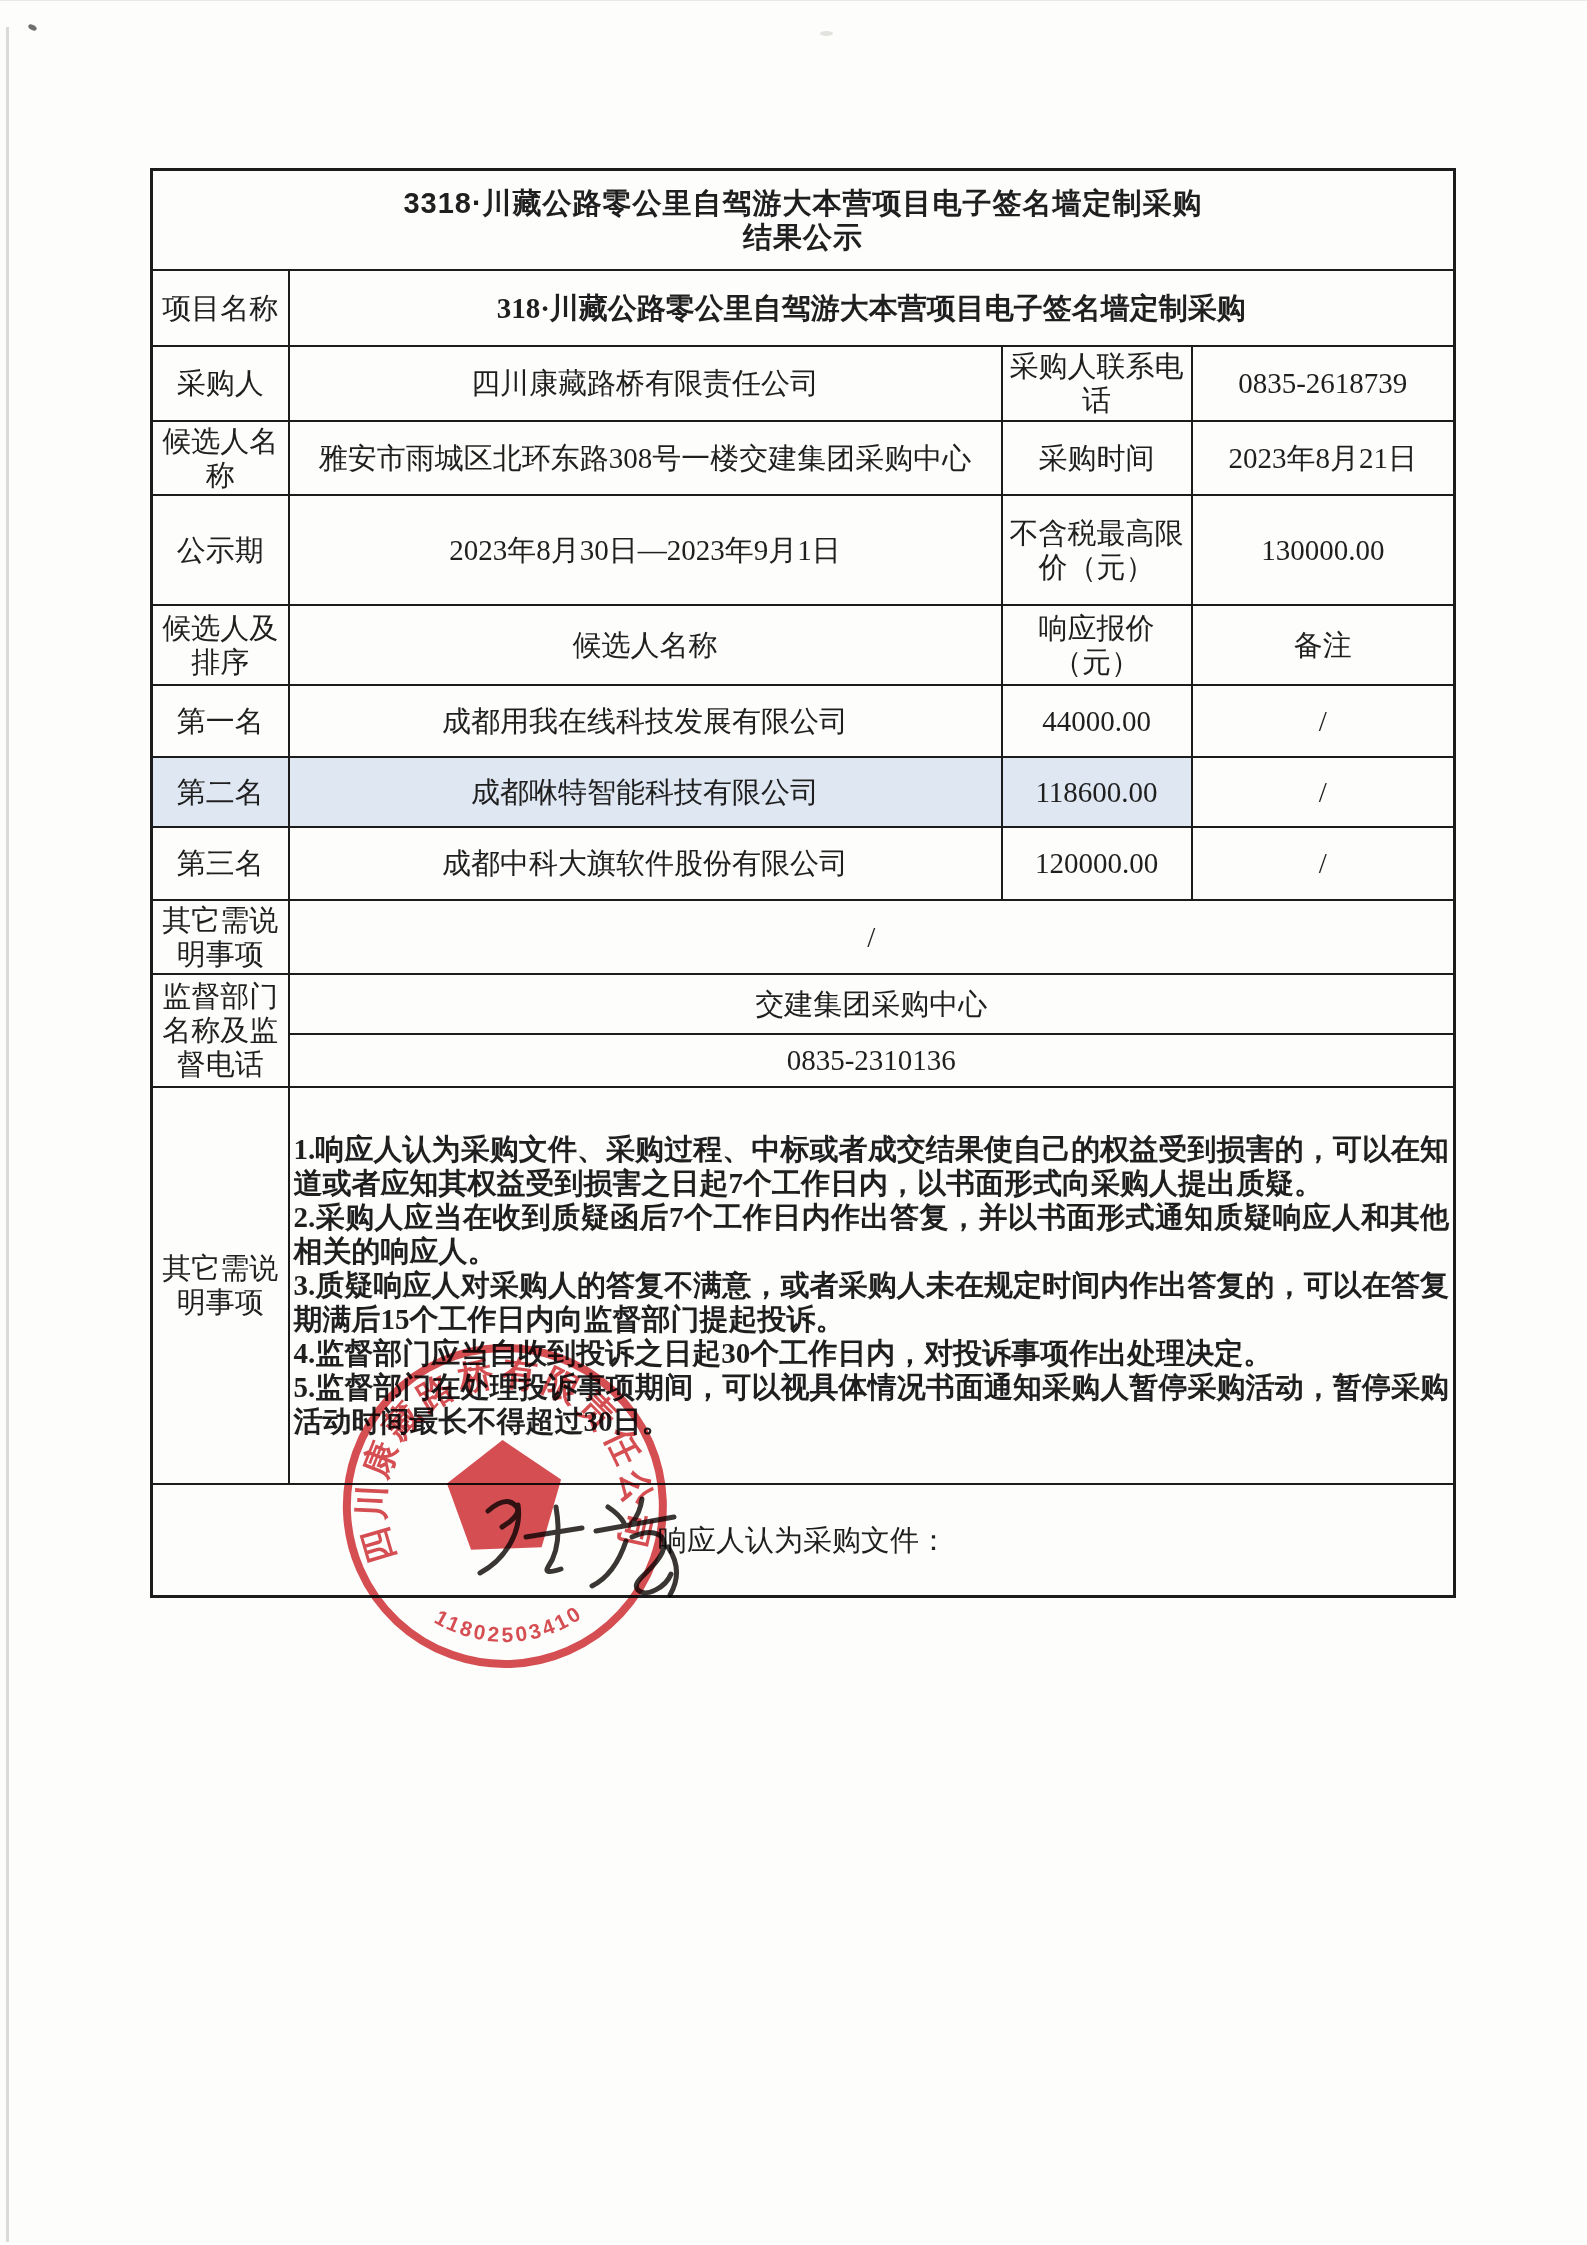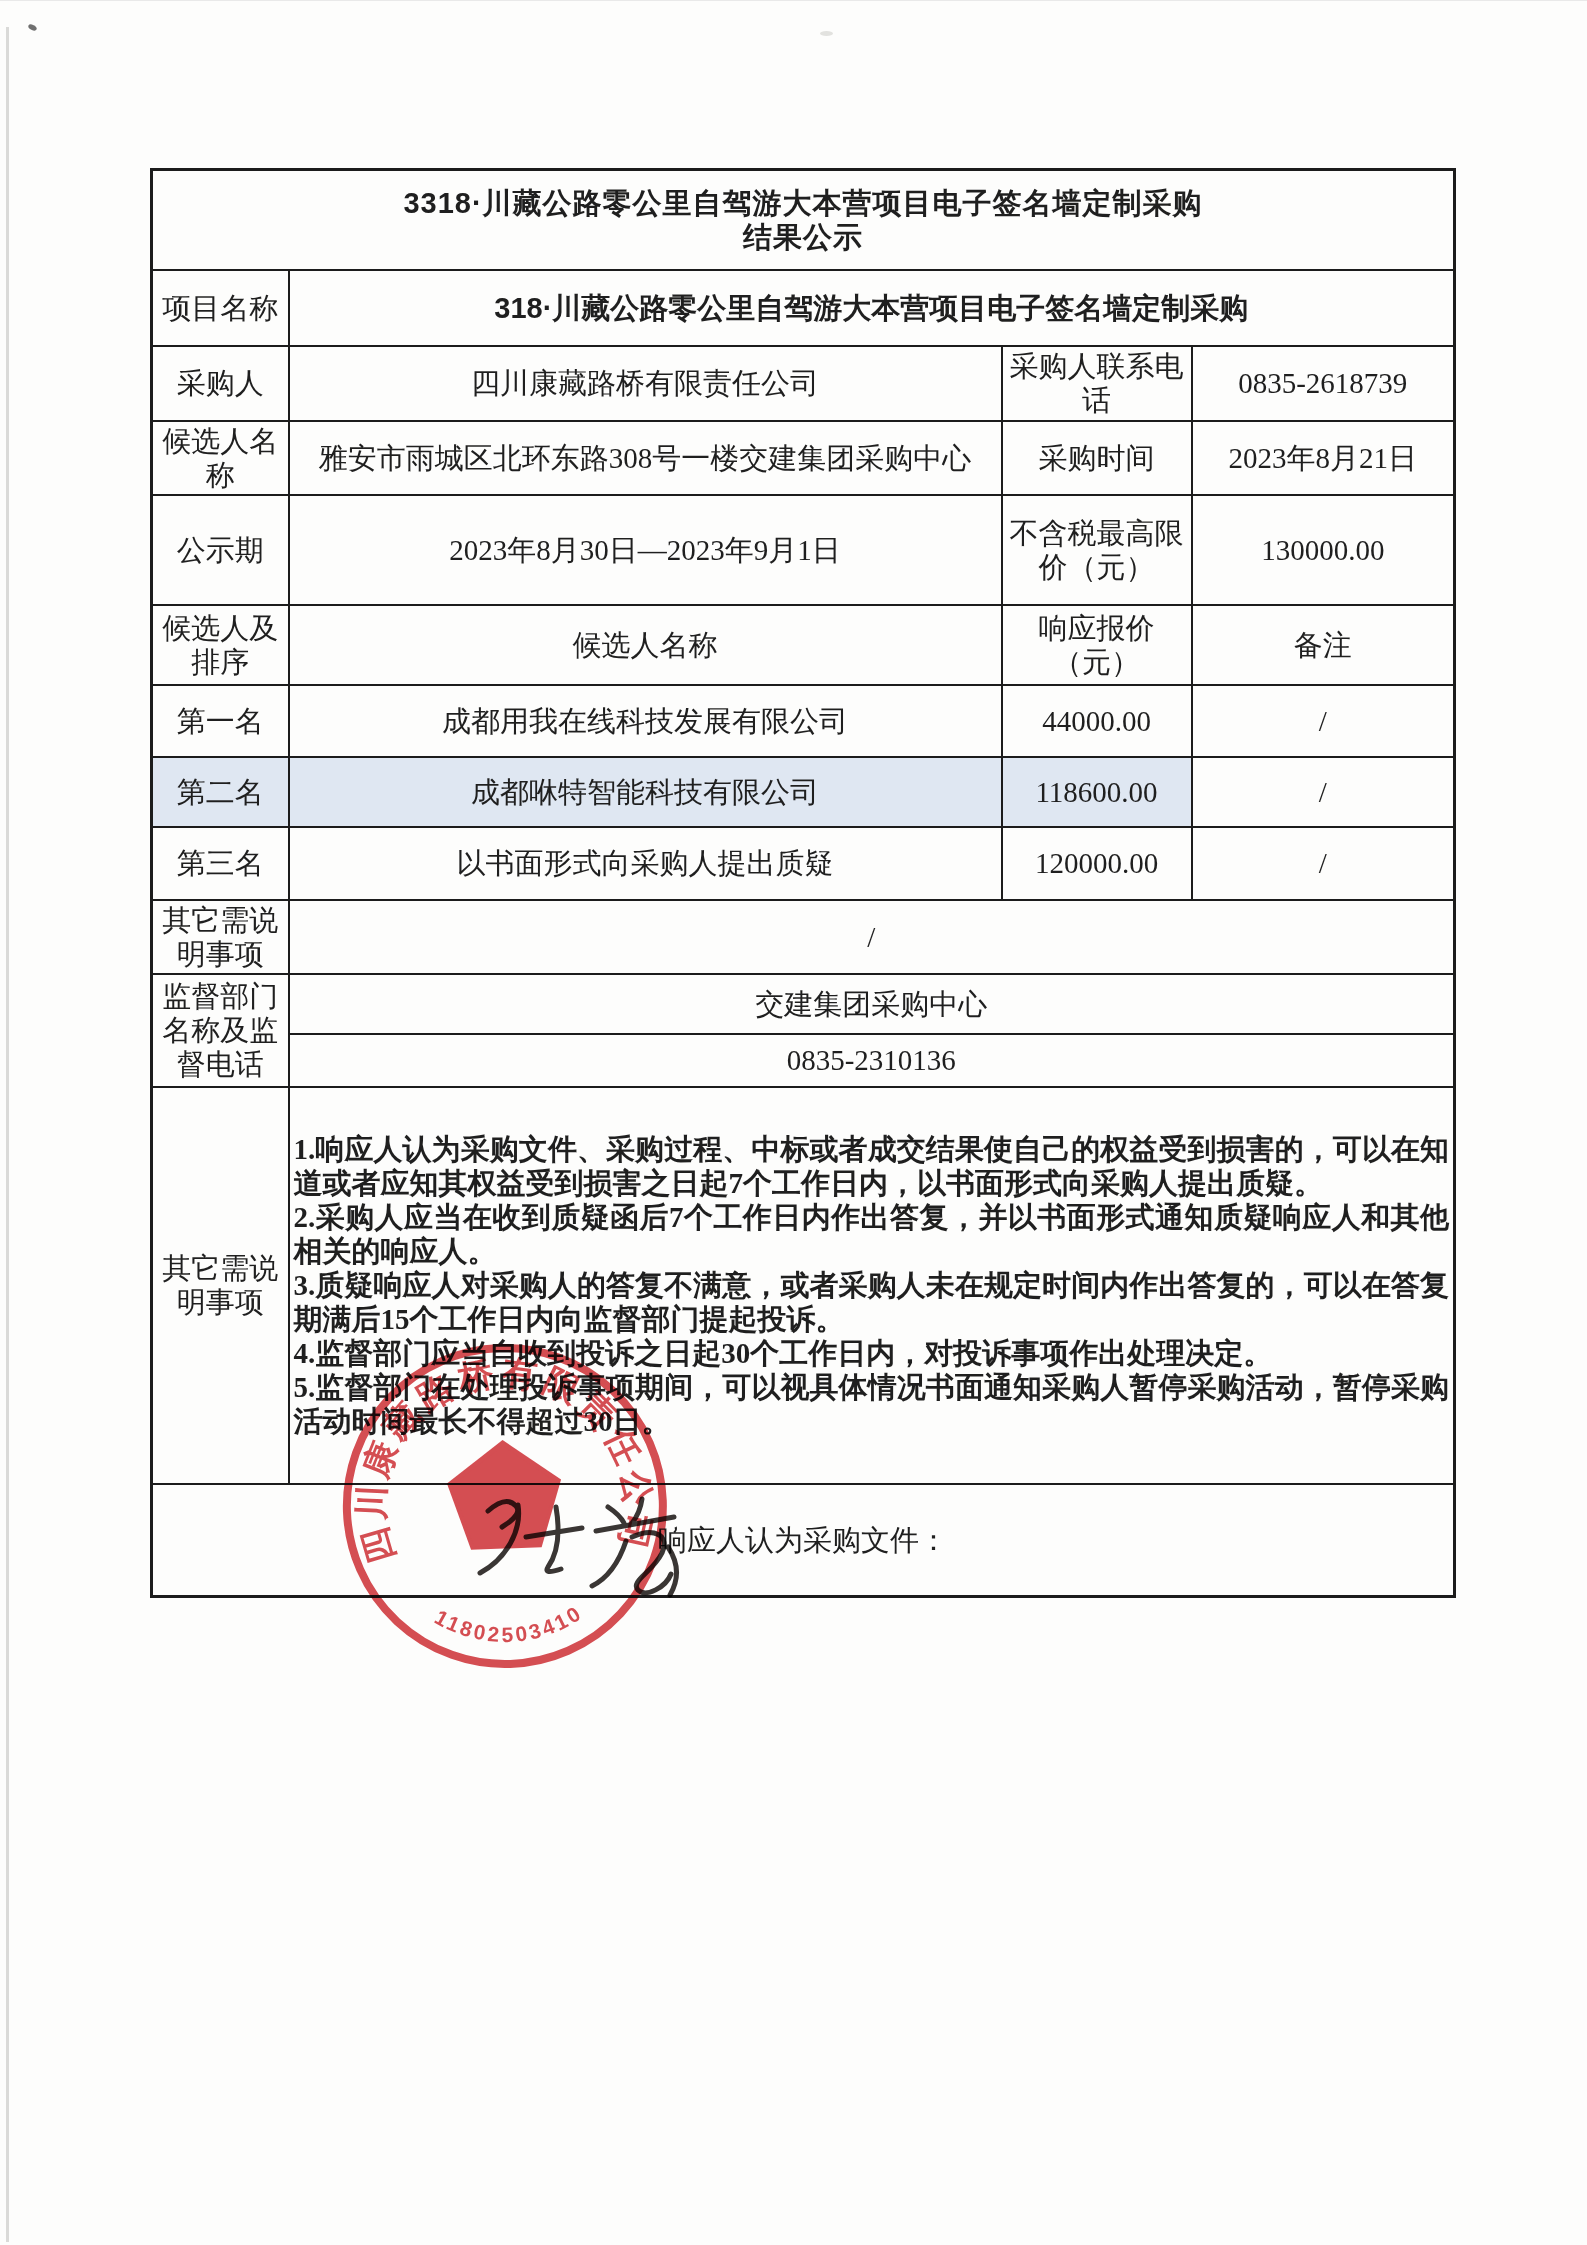--- a/index.html
+++ b/index.html
@@ -26,21 +26,21 @@
     border:2px solid var(--border);
     text-align:center; vertical-align:middle;
     font-size:29px; line-height:34px; padding:2px 4px;
     color:var(--text);
   }
   td.title-cell{
     font-family:"Liberation Sans","DejaVu Sans",sans-serif;
     font-weight:bold; font-size:38px; line-height:47px; letter-spacing:1px;
   }
   td.proj-cell{
-    font-family:Liberation Sans, sans-serif;
+    font-family:Liberation Serif, serif;
     font-weight:bold; font-size:30px;
   }
   .pre-line{white-space:pre-line;}
   td.slash-span-cell{text-align:left; padding-left:250px;}
   td.supervision-val{text-align:center; padding-right:370px;}
   td.notice-cell{
     text-align:left; vertical-align:middle;
     font-size:29px; line-height:37px; padding:26px 10px 26px 14px;
   }
   td.notice-cell p{margin:0; text-align:justify;font-weight:bold;}
@@ -127,21 +127,21 @@
 
     <tr style="height:70px">
       <td class="hl">第二名</td>
       <td class="hl">成都咻特智能科技有限公司</td>
       <td class="hl">118600.00</td>
       <td>/</td>
     </tr>
 
     <tr style="height:73px">
       <td>第三名</td>
-      <td>以书面形式向采购人提出质疑</td>
+      <td>成都中科大旗软件股份有限公司</td>
       <td>120000.00</td>
       <td>/</td>
     </tr>
 
     <tr style="height:70px">
       <td>其它需说明事项</td>
       <td colspan="3" class="slash-span-cell">/</td>
     </tr>
 
     <tr style="height:60px">

